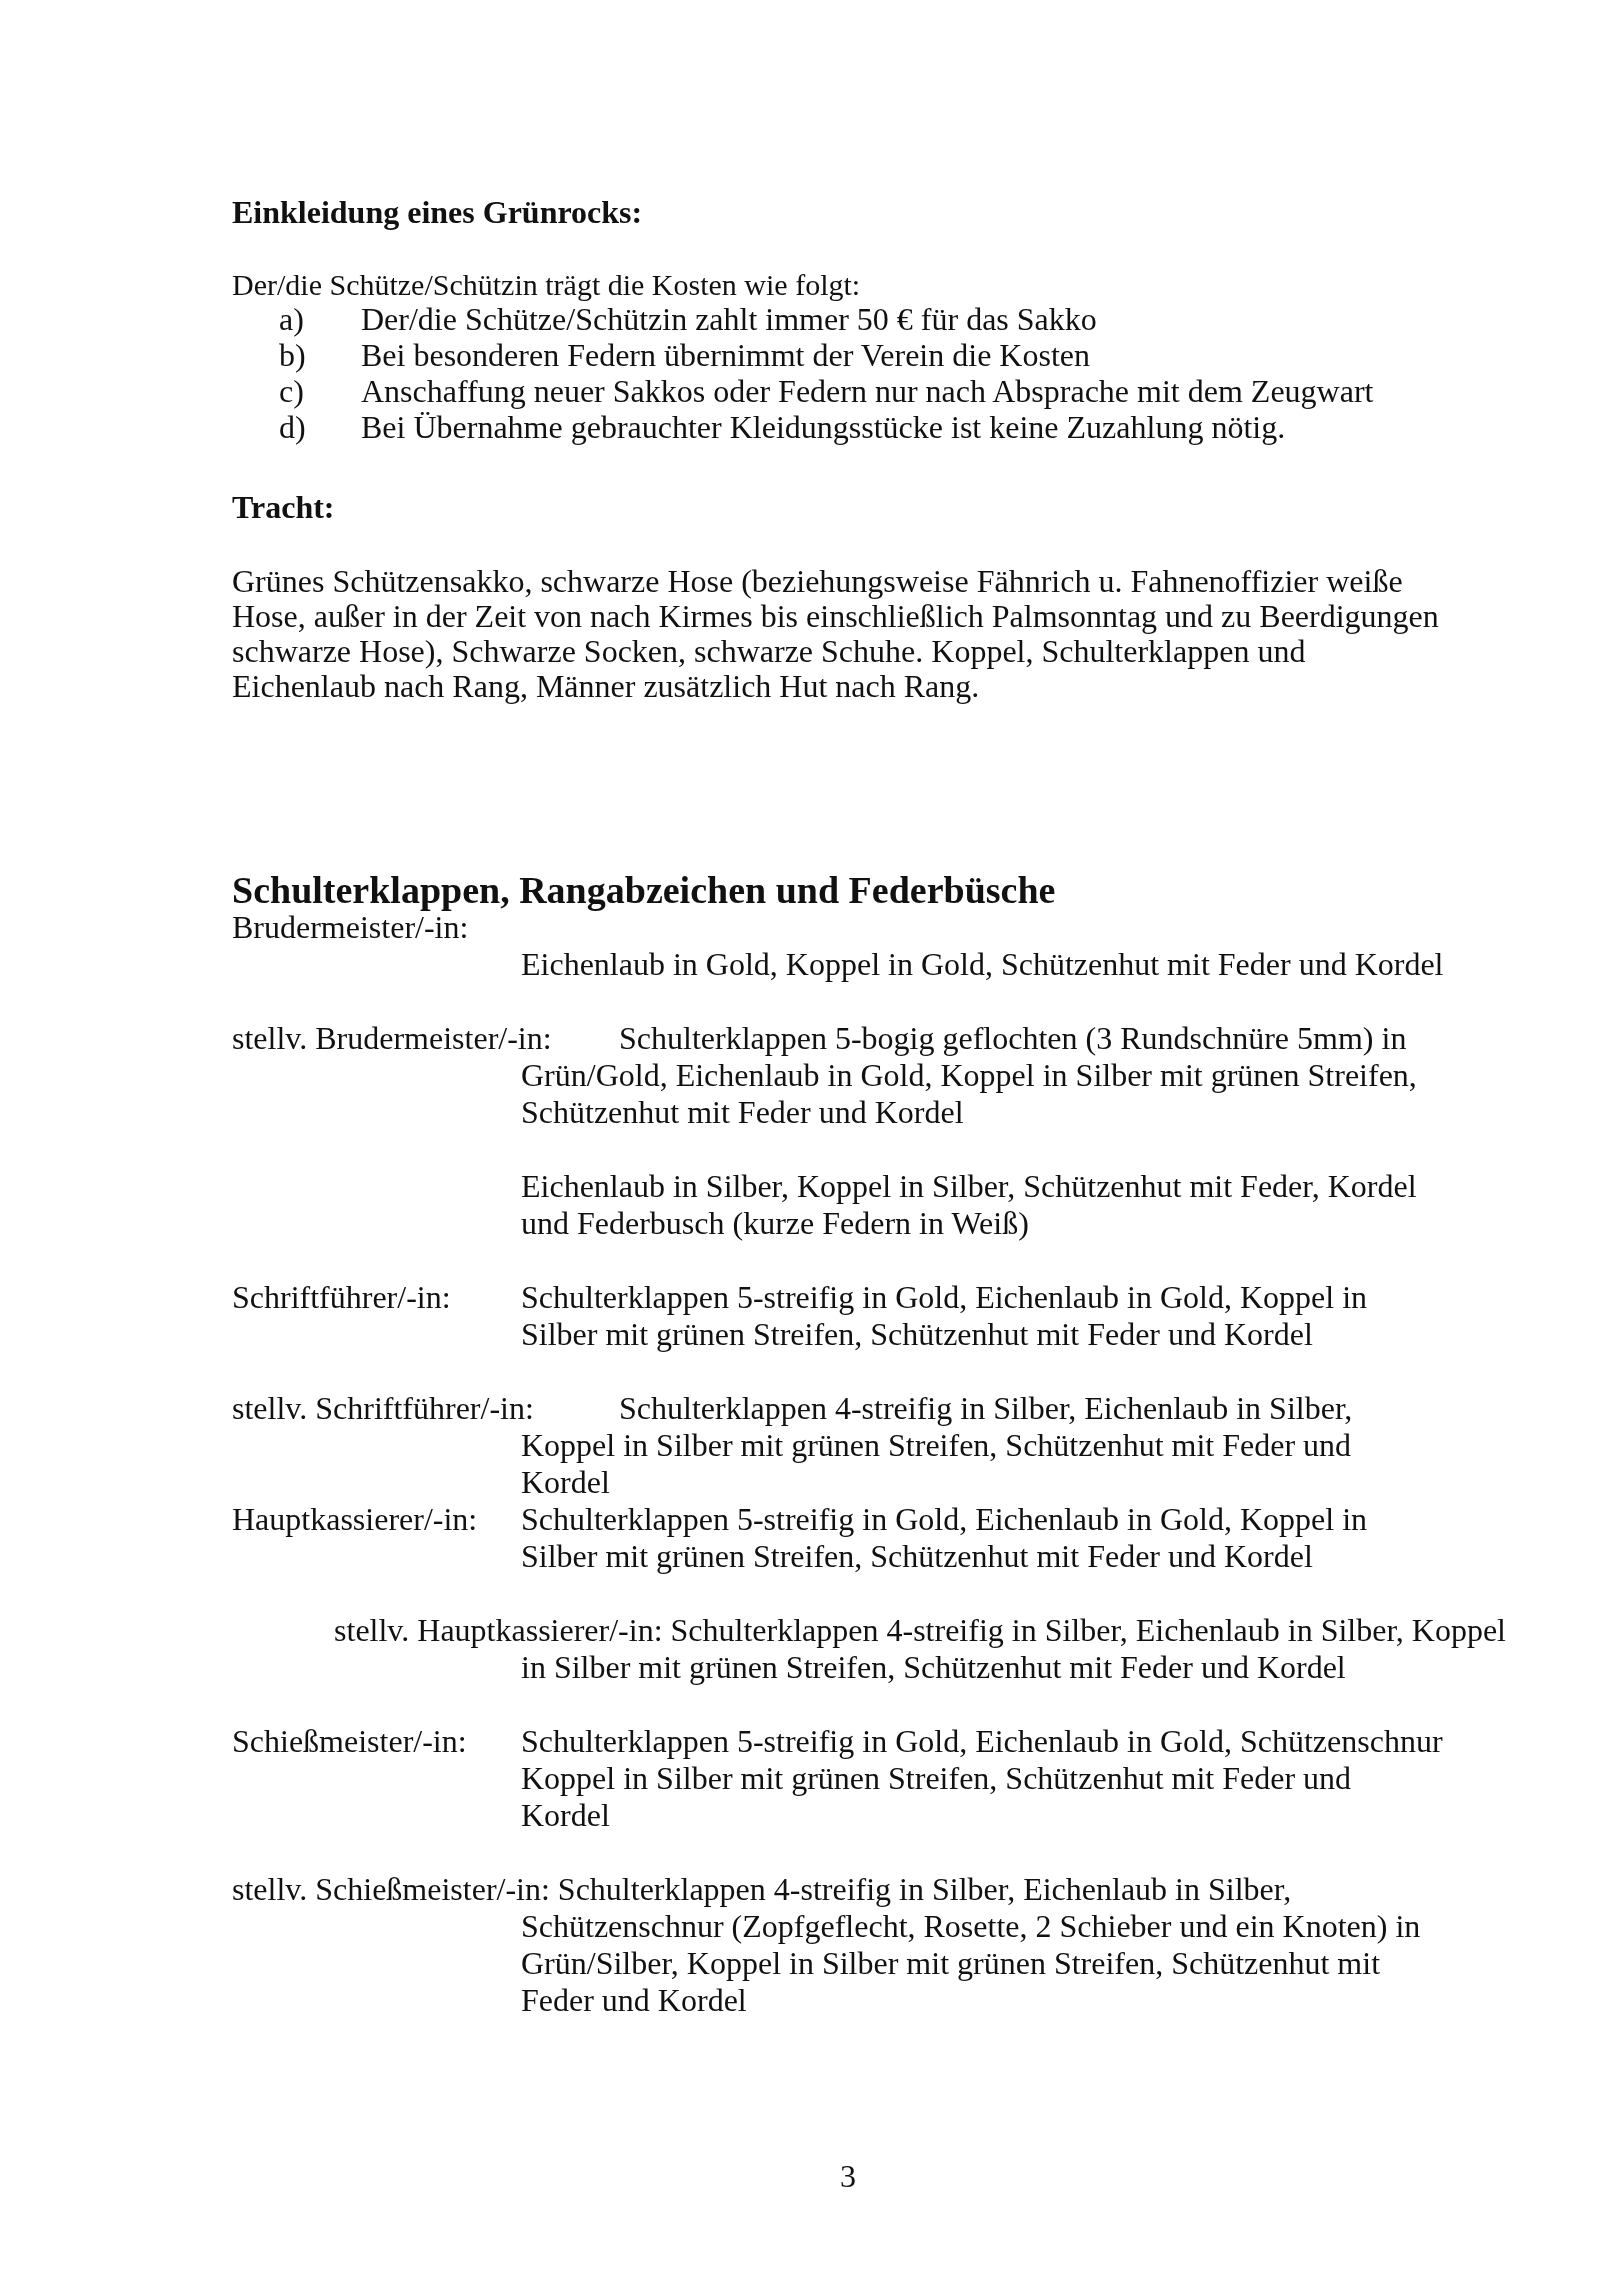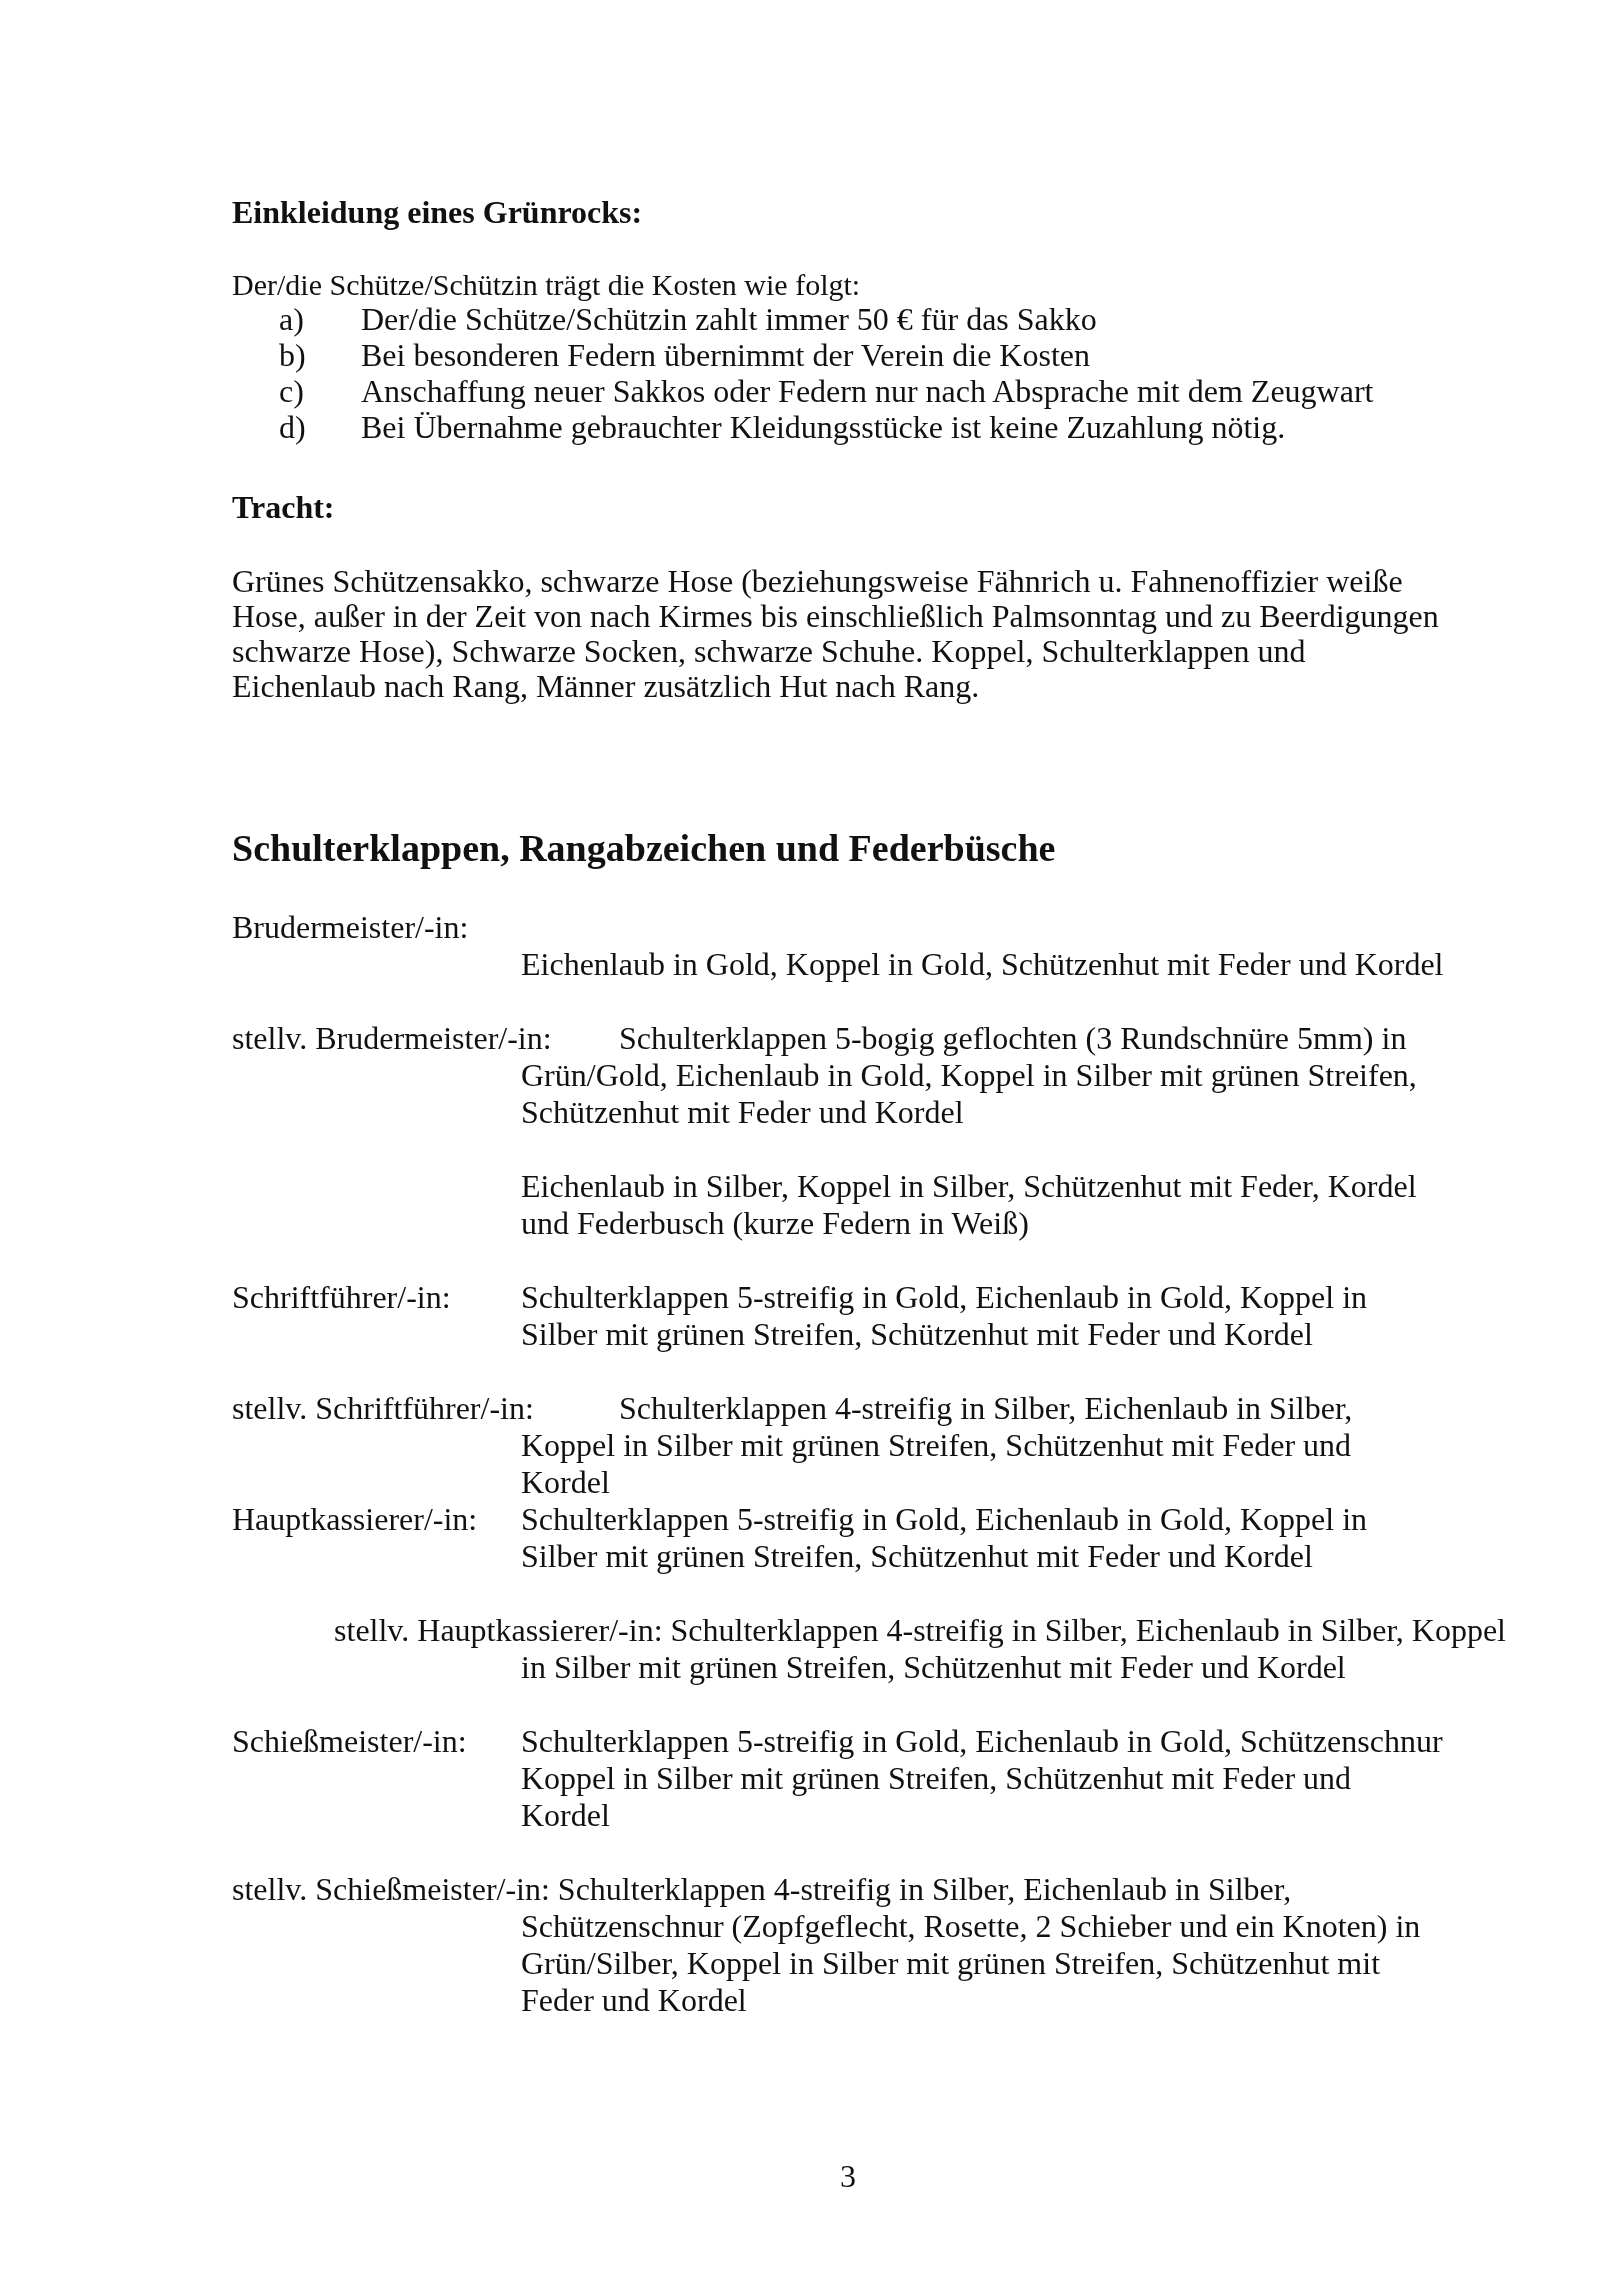--- a/index.html
+++ b/index.html
@@ -51,21 +51,21 @@
 
 <div class="abs h-bold" style="left:232px; top:489px;">Tracht:</div>
 
 <div class="para">
   <div class="para-line">Grünes Schützensakko, schwarze Hose (beziehungsweise Fähnrich u. Fahnenoffizier weiße</div>
   <div class="para-line">Hose, außer in der Zeit von nach Kirmes bis einschließlich Palmsonntag und zu Beerdigungen</div>
   <div class="para-line">schwarze Hose), Schwarze Socken, schwarze Schuhe. Koppel, Schulterklappen und</div>
   <div class="para-line">Eichenlaub nach Rang, Männer zusätzlich Hut nach Rang.</div>
 </div>
 
-<div class="abs section-title" style="left:232px; top:826px;">Schulterklappen, Rangabzeichen und Federbüsche</div>
+<div class="abs section-title" style="left:232px; top:868px;">Schulterklappen, Rangabzeichen und Federbüsche</div>
 
 <div class="ranks">
 
   <div class="rank gap">
     <div class="rank-line">
         <span class="rank-label">Brudermeister/-in:</span>
       </div>
     <div class="rank-line">
         <span class="rank-desc">Eichenlaub in Gold, Koppel in Gold, Schützenhut mit Feder und Kordel</span>
       </div>

